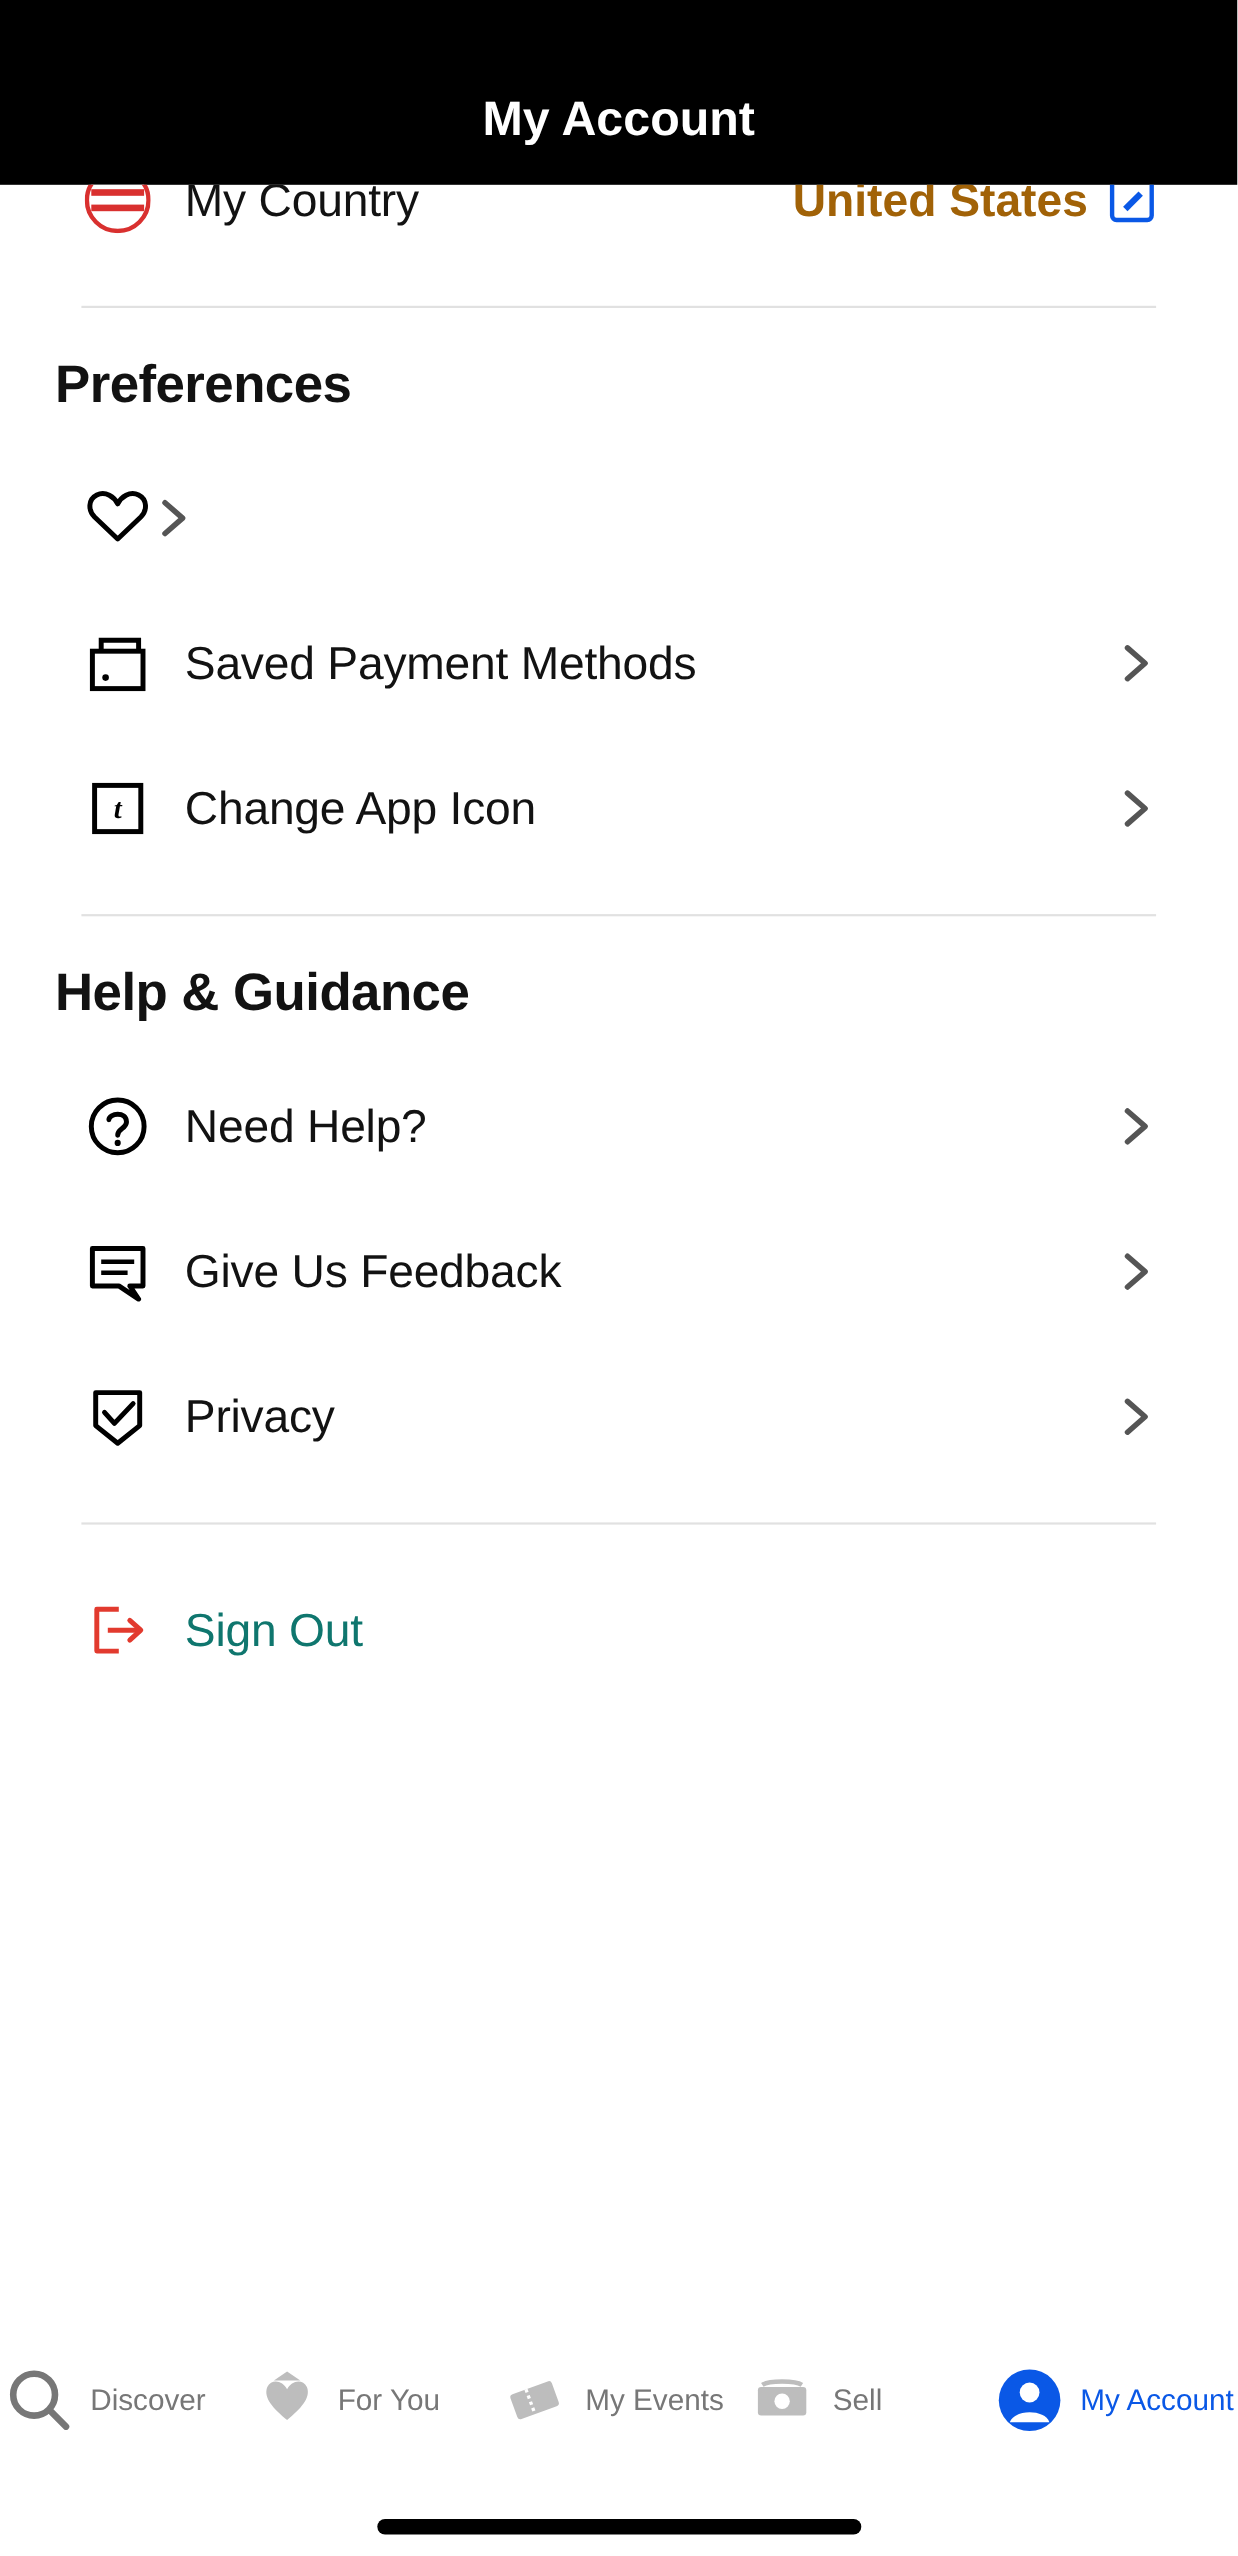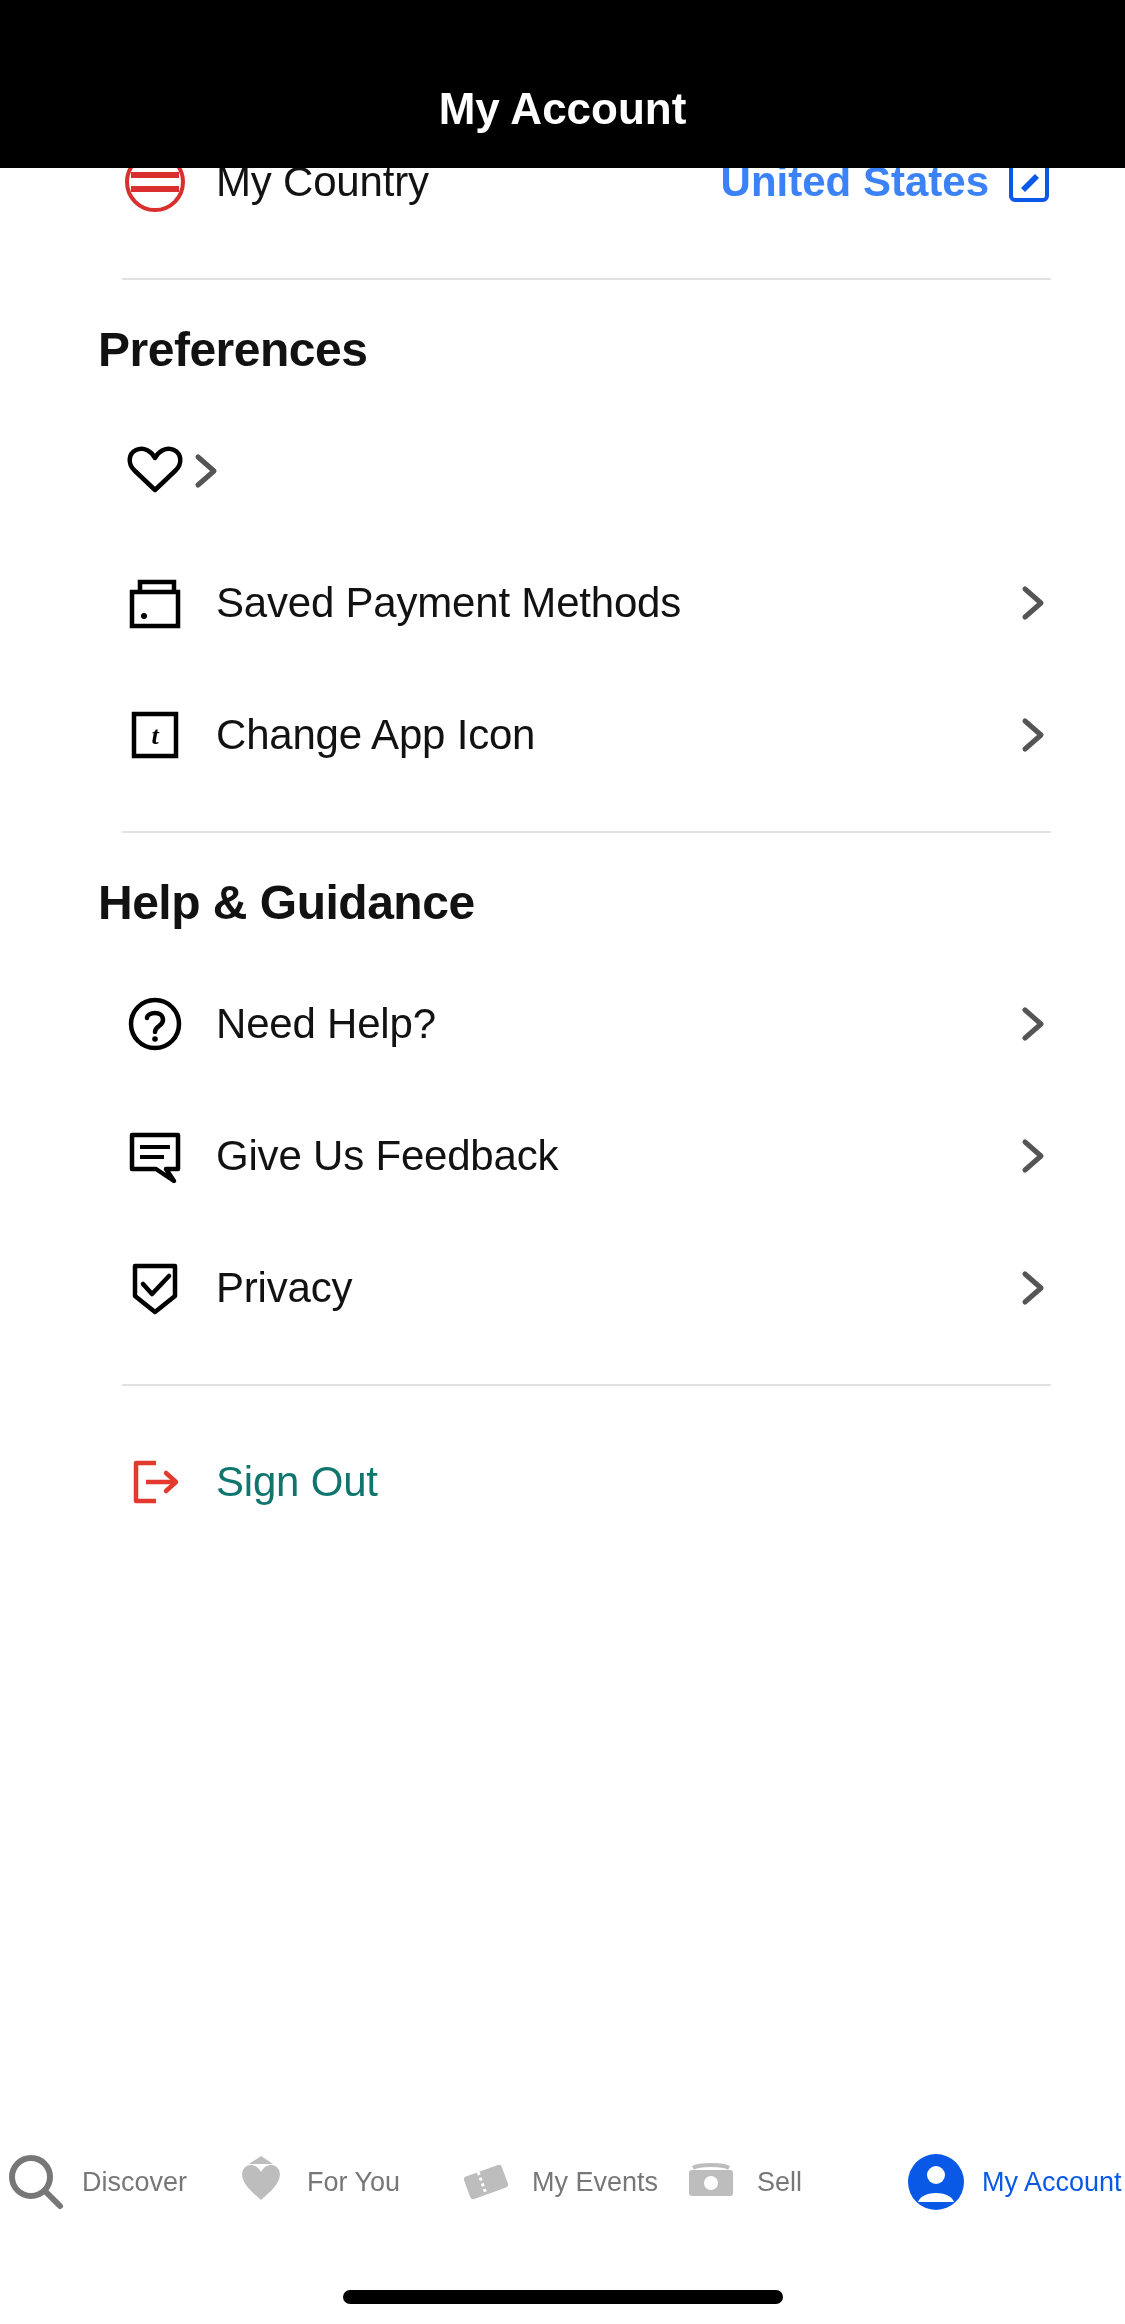--- a/index.html
+++ b/index.html
@@ -29,21 +29,20 @@
       position: absolute;
       top: 168px;
       left: 0;
       right: 0;
       bottom: 196px;
       overflow: hidden;
     }
     .scroll-inner {
       position: relative;
       top: -52px;
-      margin-left: 48px;
     }
     .row {
       display: flex;
       align-items: center;
       padding: 0 74px 0 74px;
       height: 132px;
     }
     .row .icon-slot {
       width: 66px;
       height: 66px;
@@ -54,21 +53,21 @@
     }
     .row .label {
       font-size: 42px;
       color: #121212;
       margin-left: 28px;
       flex: 1;
       letter-spacing: -0.2px;
     }
     .row .value {
       font-size: 42px;
-      color: #3b82f6;
+      color: #a16207;
       font-weight: 600;
       margin-right: 18px;
     }
     .section-title {
       font-size: 48px;
       font-weight: 700;
       color: #121212;
       padding: 42px 50px 28px 50px;
       letter-spacing: -0.5px;
     }

